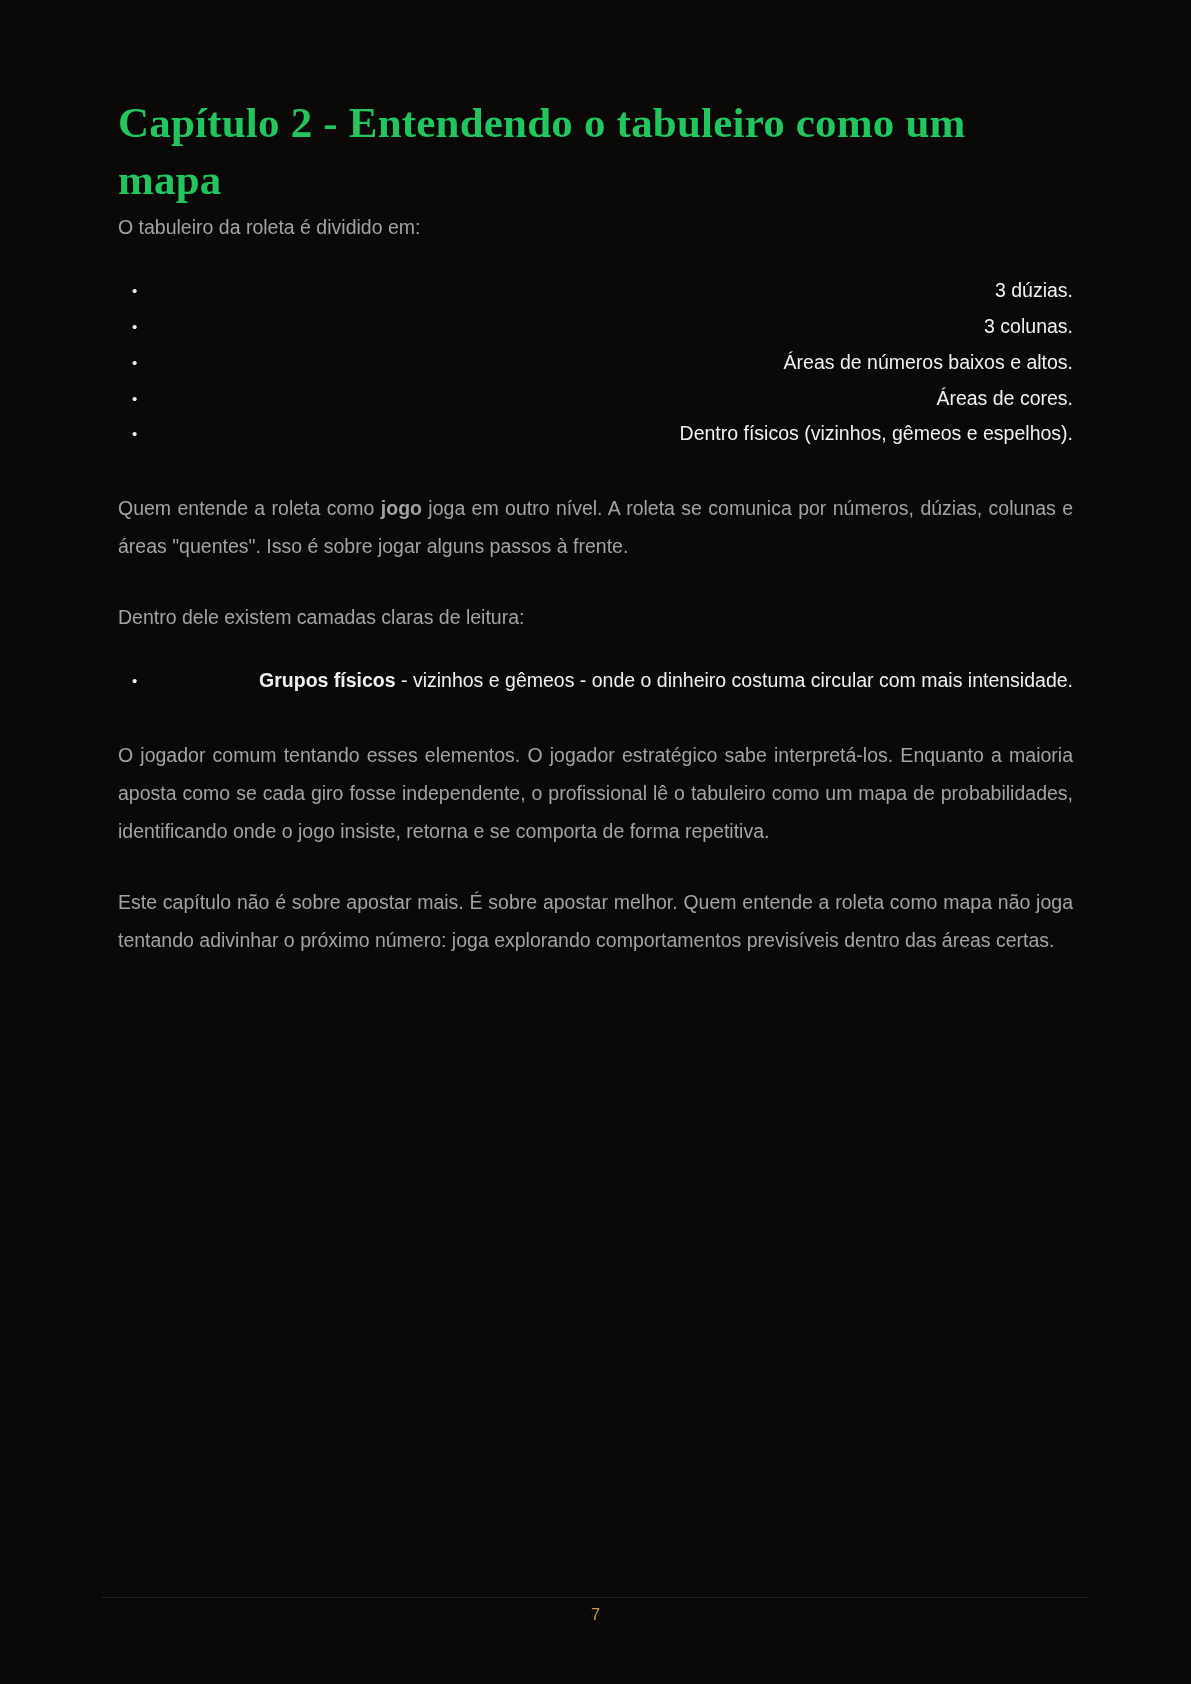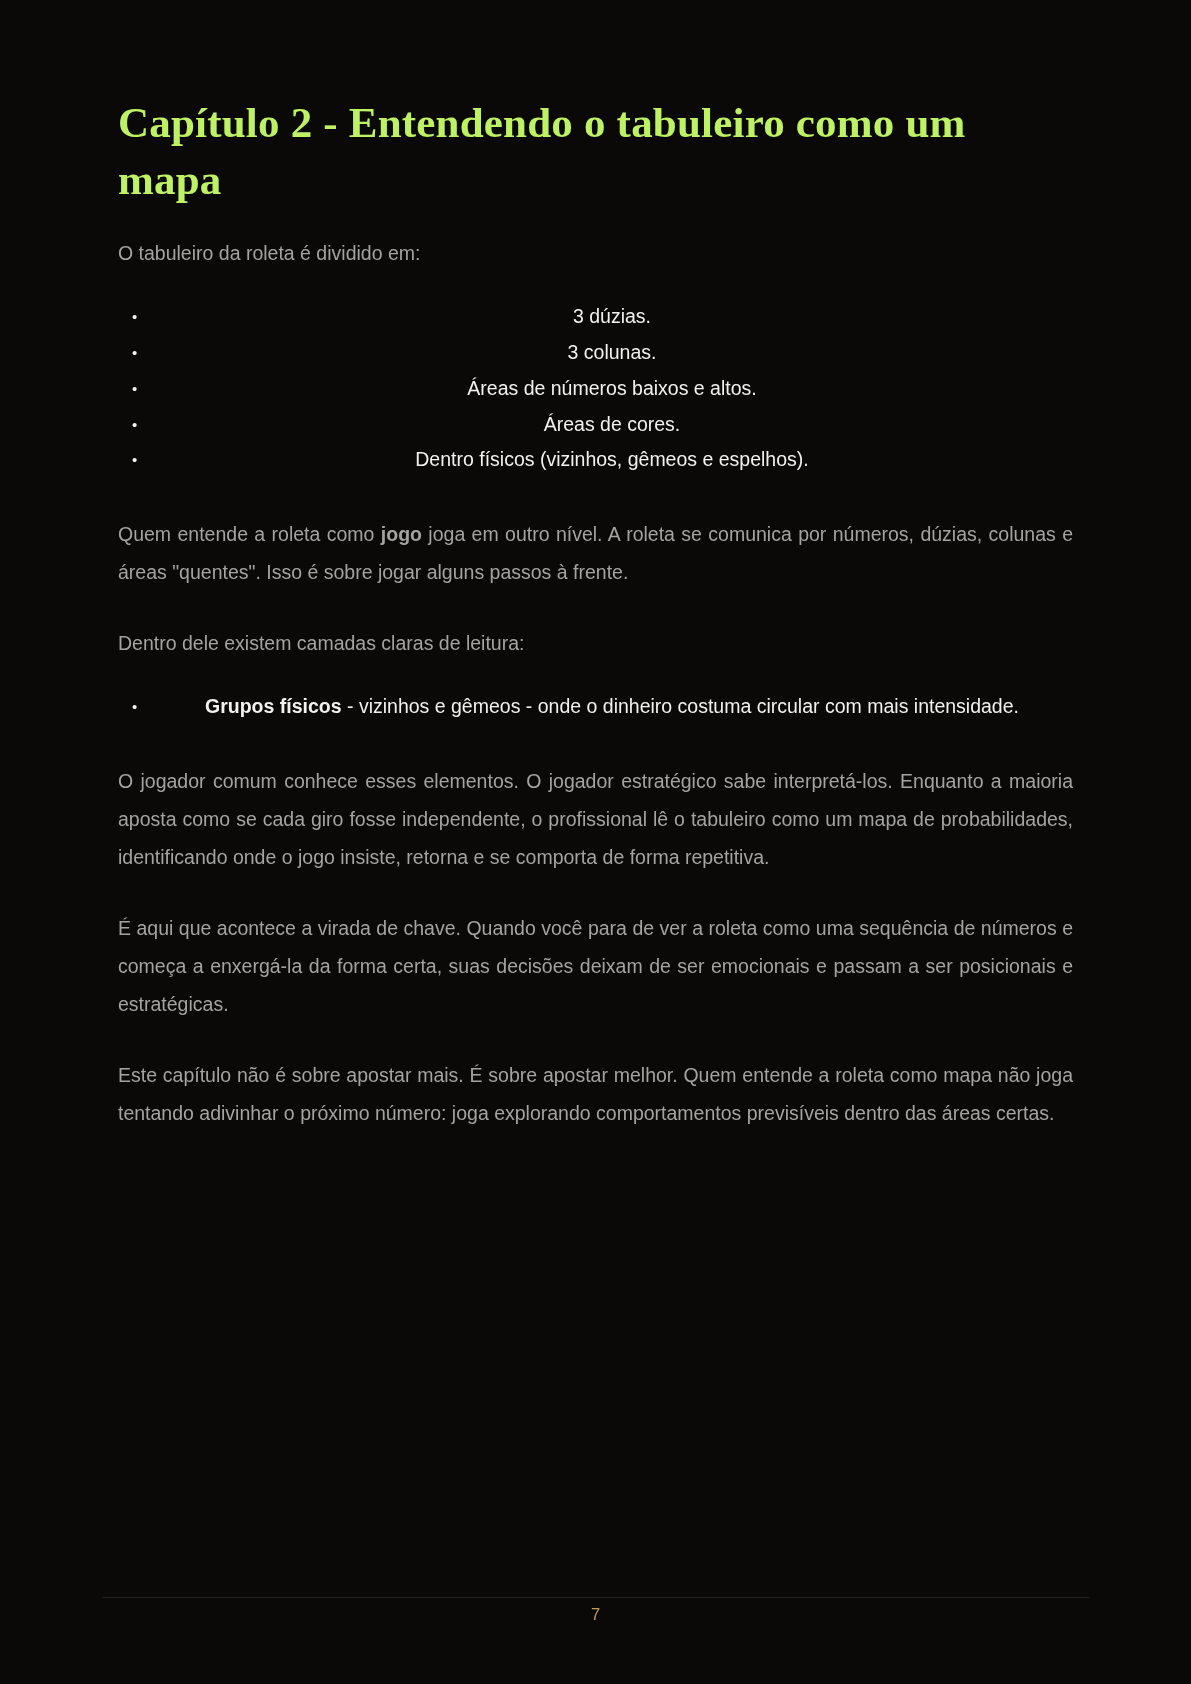--- a/index.html
+++ b/index.html
@@ -14,43 +14,42 @@
     font-family: "Liberation Sans", sans-serif;
   }
   .content {
     padding: 94px 118px 0 118px;
   }
   h1.chapter-title {
     font-family: "Liberation Serif", serif;
     font-weight: 700;
     font-size: 43px;
     line-height: 1.33;
-    color: #bef264;
+    color: #22c55e;
     letter-spacing: 0.2px;
-    margin-bottom: 26px;
   }
   p.body-para {
     color: #a3a3a3;
     font-size: 19.5px;
     line-height: 1.95;
     margin-bottom: 33px;
   }
   p.justified { text-align: justify; }
   ul.bullet-list {
     list-style: none;
     margin: -6px 0 38px 14px;
   }
   ul.bullet-list li {
     position: relative;
     color: #f2f1ef;
     font-size: 19.5px;
     line-height: 1.78;
     padding-left: 19px;
     margin-bottom: 1px;
-    text-align: center;
+    text-align: right;
   }
   ul.bullet-list li::before {
     content: "\2022";
     position: absolute;
     left: 0;
     top: 0;
     font-size: 15px;
     line-height: 2.35;
     color: #f2f1ef;
   }
@@ -93,23 +92,22 @@
 
     <p class="body-para justified"><span>Quem entende a roleta como </span><span class="b">jogo</span><span> joga em outro nível. A roleta se comunica por números, dúzias, colunas e áreas "quentes". Isso é sobre jogar alguns passos à frente.</span></p>
 
 
     <p class="body-para">Dentro dele existem camadas claras de leitura:</p>
 
     <ul class="bullet-list">
       <li><span class="b">Grupos físicos</span><span> - vizinhos e gêmeos - onde o dinheiro costuma circular com mais intensidade.</span></li>
     </ul>
 
-    <p class="body-para justified">O jogador comum conhece esses elementos. O jogador estratégico sabe interpretá-los. Enquanto a maioria aposta como se cada giro fosse independente, o profissional lê o tabuleiro como um mapa de probabilidades, identificando onde o jogo insiste, retorna e se comporta de forma repetitiva.</p>
+    <p class="body-para justified">O jogador comum tentando esses elementos. O jogador estratégico sabe interpretá-los. Enquanto a maioria aposta como se cada giro fosse independente, o profissional lê o tabuleiro como um mapa de probabilidades, identificando onde o jogo insiste, retorna e se comporta de forma repetitiva.</p>
 
-    <p class="body-para justified">É aqui que acontece a virada de chave. Quando você para de ver a roleta como uma sequência de números e começa a enxergá-la da forma certa, suas decisões deixam de ser emocionais e passam a ser posicionais e estratégicas.</p>
 
     <p class="body-para justified">Este capítulo não é sobre apostar mais. É sobre apostar melhor. Quem entende a roleta como mapa não joga tentando adivinhar o próximo número: joga explorando comportamentos previsíveis dentro das áreas certas.</p>
 
   </div>
 
   <div class="footer">
     <div class="footer-divider"></div>
     <div class="page-number">7</div>
   </div>
 </div>

